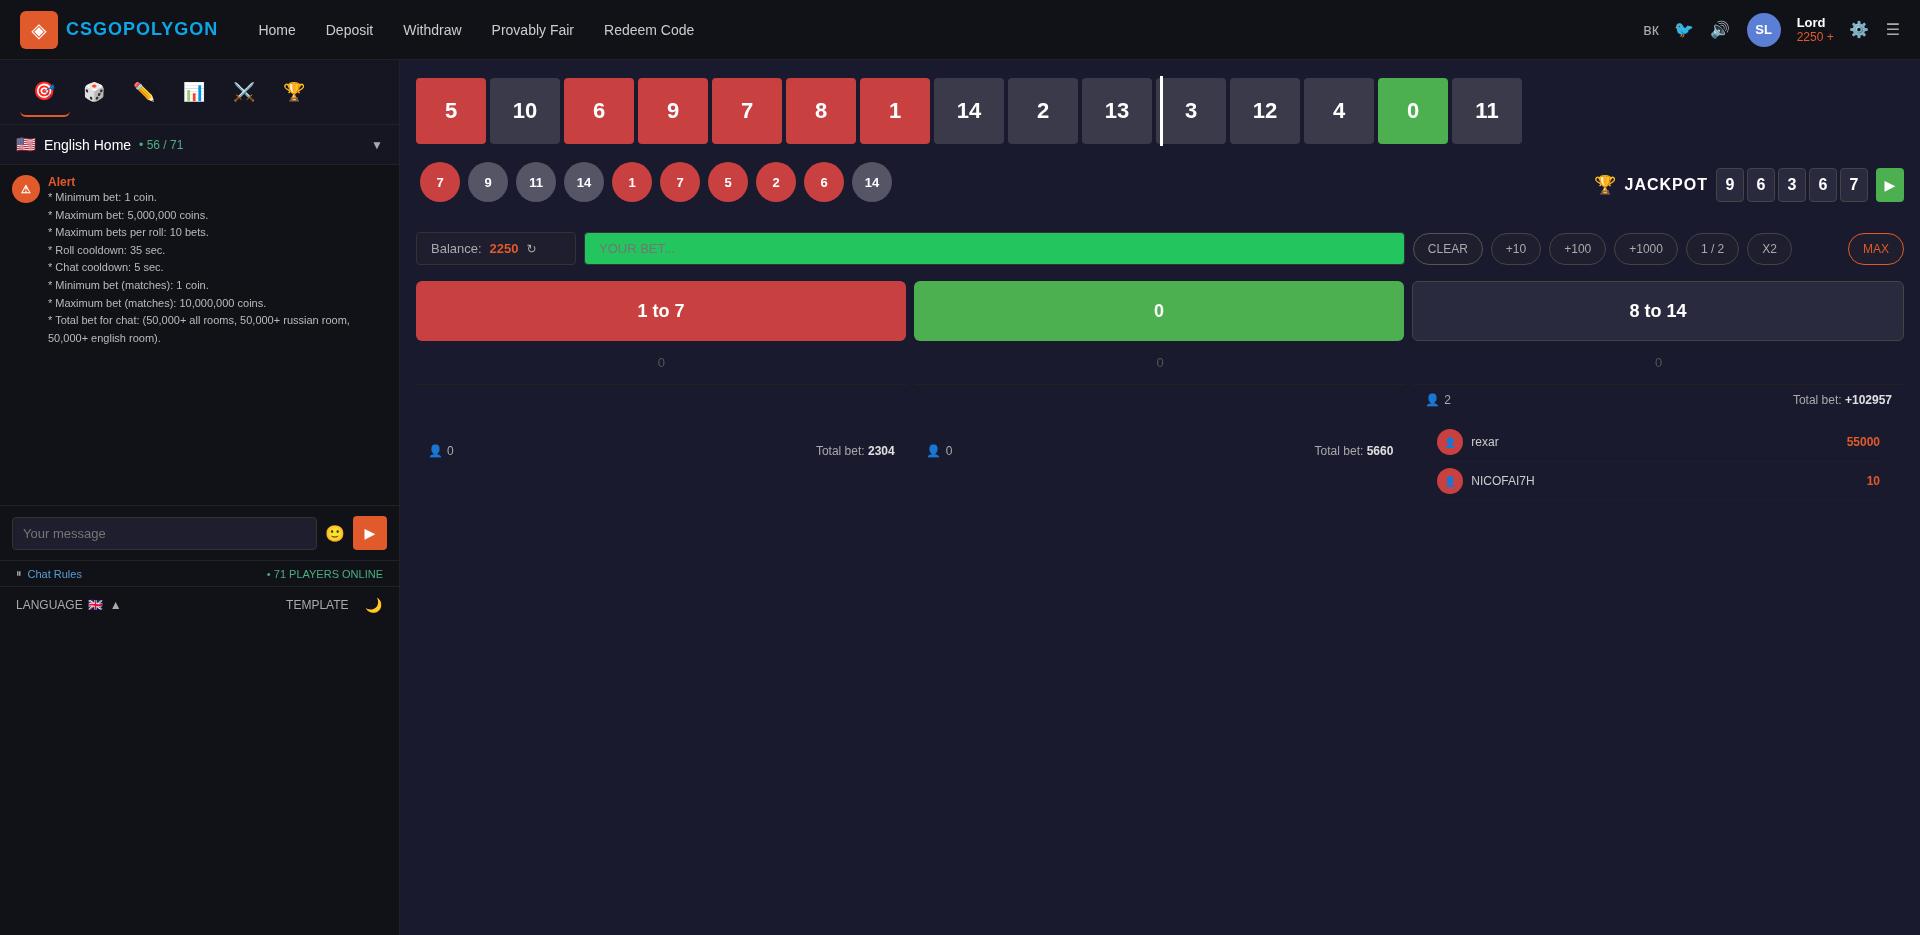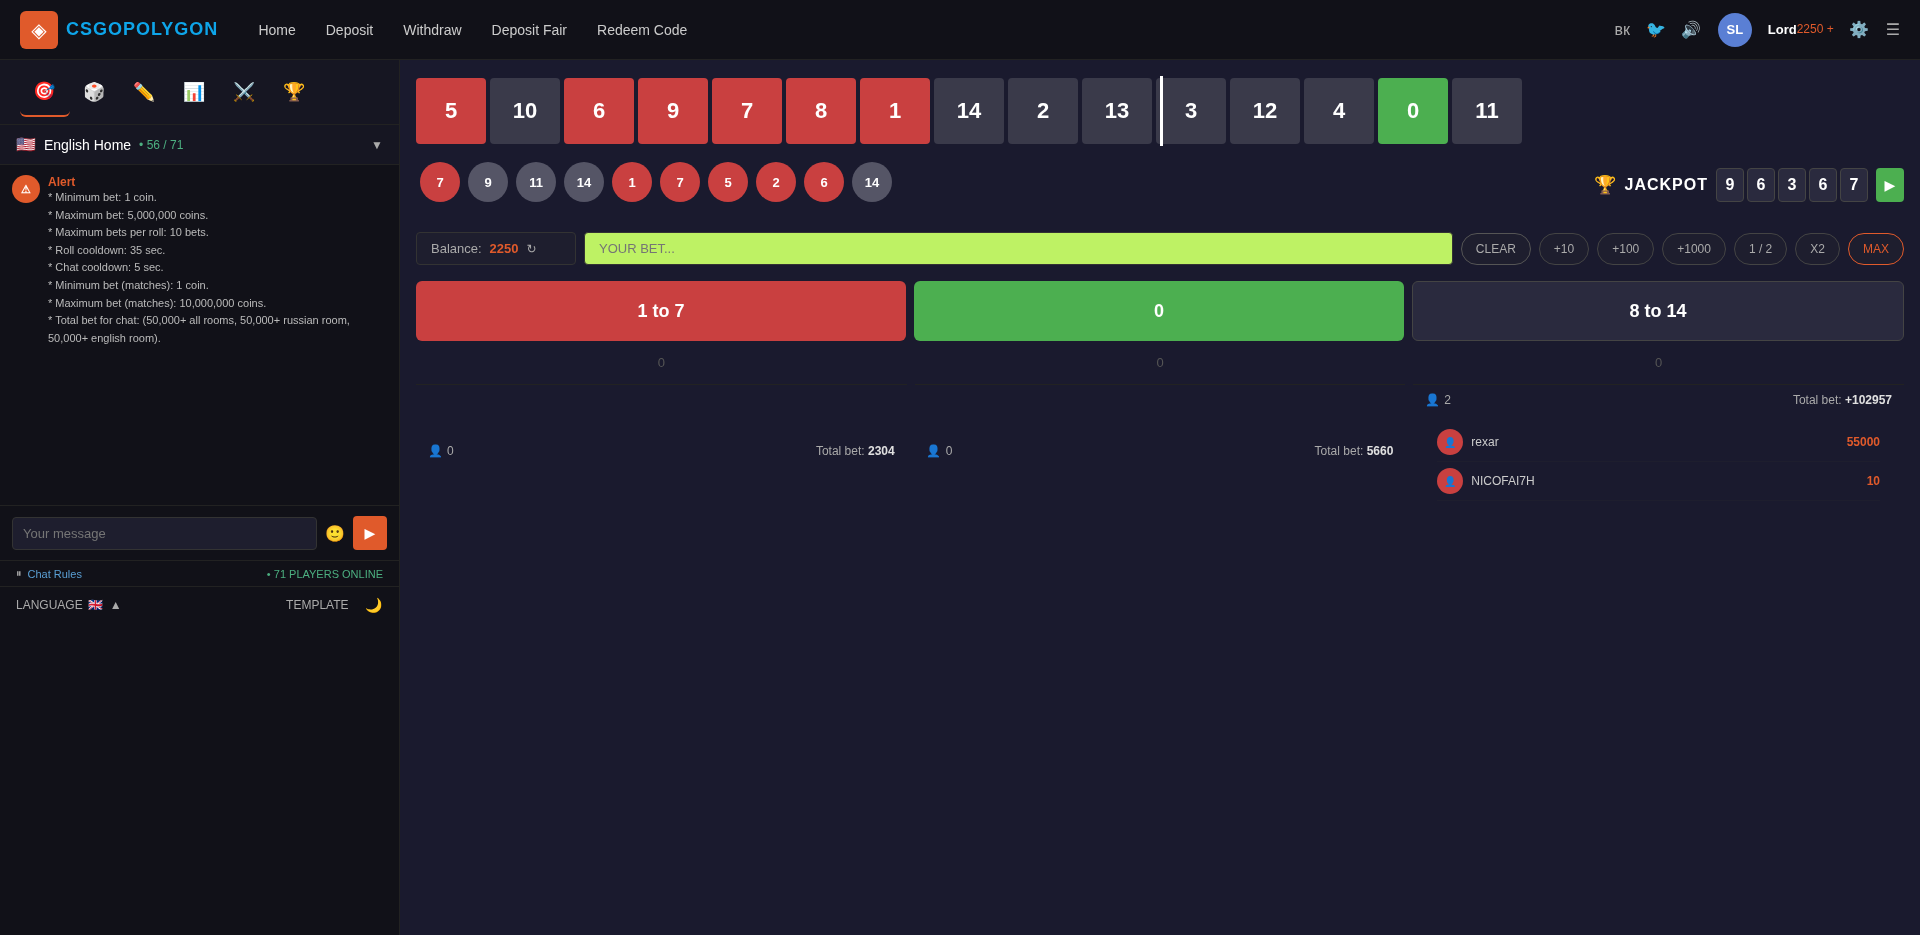--- a/index.html
+++ b/index.html
@@ -31,21 +31,21 @@
     .nav-links { display: flex; gap: 30px; flex: 1; }
     .nav-link { color: #ccc; text-decoration: none; font-size: 14px; cursor: pointer; }
     .nav-right { display: flex; align-items: center; gap: 16px; margin-left: auto; }
     .nav-icon { color: #aaa; font-size: 16px; cursor: pointer; }
     .nav-avatar {
       width: 34px; height: 34px; border-radius: 50%;
       background: #5a7fd4;
       display: flex; align-items: center; justify-content: center;
       font-size: 13px; font-weight: bold; color: white;
     }
-    .nav-user { display: flex; flex-direction: row; }
+    .nav-user { display: flex; flex-direction: column; }
     .nav-username { color: white; font-size: 13px; font-weight: 600; }
     .nav-coins { color: #e05a2b; font-size: 12px; }
 
     
     .layout { display: flex; min-height: calc(935px - 60px); }
 
     
     .sidebar { width: 400px; background: #111118; border-right: 1px solid #222; display: flex; flex-direction: column; }
     .sidebar-icons {
       display: flex; align-items: center; gap: 0;
@@ -203,29 +203,29 @@
     }
     .balance-box {
       background: #1e1e2e; border: 1px solid #333; border-radius: 4px;
       padding: 8px 14px; display: flex; align-items: center; gap: 8px;
       min-width: 160px;
     }
     .balance-label { color: #aaa; font-size: 13px; }
     .balance-amount { color: #e05a2b; font-size: 13px; font-weight: bold; }
     .refresh-icon { color: #aaa; cursor: pointer; font-size: 12px; }
     .bet-input {
-      flex: 1; background: #bef264; border: 1px solid #333; border-radius: 4px;
+      flex: 1; background: #22c55e; border: 1px solid #333; border-radius: 4px;
       padding: 8px 14px; color: #555; font-size: 13px; outline: none;
     }
     .bet-btn {
       background: #1e1e2e; border: 1px solid #444; border-radius: 16px;
       padding: 8px 14px; color: #aaa; font-size: 12px; cursor: pointer;
     }
     .bet-btn.clear { border-color: #555; }
-    .bet-btn.max { color: #e05a2b; border-color: #e05a2b; }
+    .bet-btn.max { color: #e05a2b; border-color: #e05a2b; margin-left: 48px; }
 
     
     .bet-panels { display: flex; gap: 8px; margin-bottom: 8px; }
     .bet-panel {
       flex: 1; border-radius: 6px; padding: 8px;
       display: flex; align-items: center; justify-content: center;
       min-height: 60px; cursor: pointer;
     }
     .bet-panel.red-panel { background: #c94040; }
     .bet-panel.green-panel { background: #4caf50; }
@@ -272,21 +272,21 @@
 
 <nav class="navbar">
   <div class="nav-logo">
     <div class="logo-icon">◈</div>
     <span class="logo-text">CSGOPOLYGON</span>
   </div>
   <div class="nav-links">
     <a class="nav-link">Home</a>
     <a class="nav-link">Deposit</a>
     <a class="nav-link">Withdraw</a>
-    <a class="nav-link">Deposit Fair</a>
+    <a class="nav-link">Provably Fair</a>
     <a class="nav-link">Redeem Code</a>
   </div>
   <div class="nav-right">
     <span class="nav-icon">вк</span>
     <span class="nav-icon">🐦</span>
     <span class="nav-icon">🔊</span>
     <div class="nav-avatar">SL</div>
     <div class="nav-user">
       <span class="nav-username">Lord</span>
       <span class="nav-coins">

